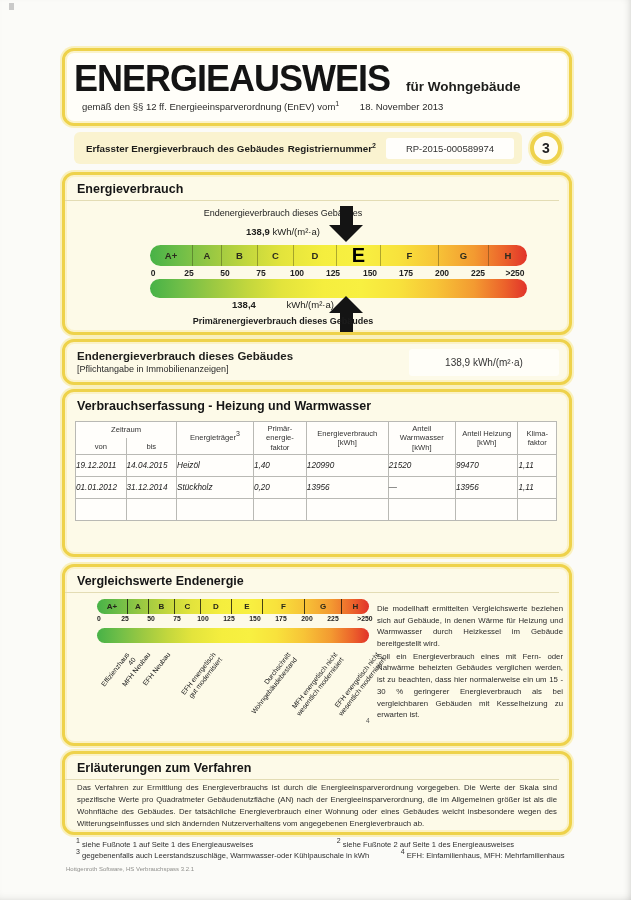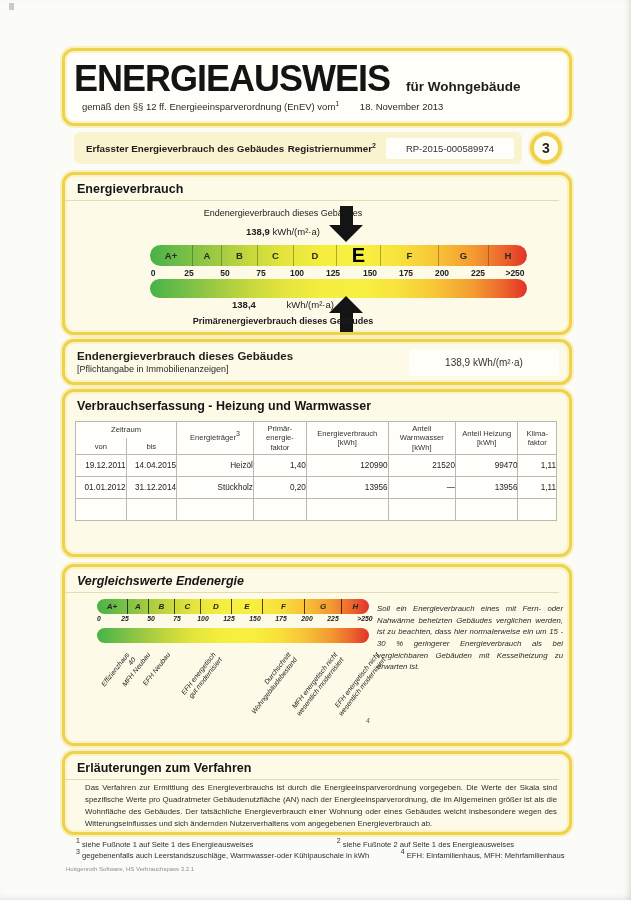--- a/index.html
+++ b/index.html
@@ -86,47 +86,47 @@
   .ee-left { flex:1; }
   .ee-title { font-weight:bold; font-size:11.5px; }
   .ee-note { font-size:9px; margin-top:2px; color:#2a2a2a; }
   .ee-value-box { background:#fffef8; border-radius:3px; padding:8px 14px; font-size:10px; color:#333; min-width:150px; text-align:center; }
 
   
   .sec-table { left:62px; top:389px; width:510px; height:168px; }
   .vtable { border-collapse:collapse; width:482px; margin:4px 0 0 10px; background:#fffefb; table-layout:fixed; }
   .vtable th, .vtable td { border:1px solid #b9b9b4; font-weight:normal; }
   .vtable th { font-size:7.6px; color:#333; padding:2px 1px; vertical-align:middle; white-space:pre-line; line-height:1.25; text-align:center; }
-  .vtable td { font-size:8.2px; text-align:right; height:22px; color:#222; }
+  .vtable td { font-size:8.2px; text-align:left; height:22px; color:#222;font-style:italic; }
   th.no-bottom { border-bottom:none; }
   th.no-top { border-top:none; }
 
   
-  .sec-comparison { left:62px; top:564px; width:510px; height:182px;font-style:italic; }
+  .sec-comparison { left:62px; top:564px; width:510px; height:182px; }
   .cmp-inner { position:relative; width:100%; height:100%; }
   .cmp-scale-area { position:absolute; left:14px; top:32px; width:306px; height:140px; }
   .cmp-bar { position:absolute; left:18px; width:272px; height:15px; border-radius:8px;
     background:linear-gradient(90deg,#47b247 0%,#6fbe48 8%,#9cc942 17%,#c3d73d 26%,#e3e43c 35%,#f5ee3e 46%,#f8f041 56%,#f8e23c 66%,#f7c437 76%,#f39a31 86%,#ec632b 94%,#e1332a 100%);
     display:flex; align-items:center; overflow:hidden; }
   .cmp-bar.letters { top:0; }
   .cmp-bar.plain { top:29px; }
   .cmp-seg { position:relative; height:100%; display:flex; align-items:center; justify-content:center;
              font-weight:bold; font-size:8px; color:#26261a; border-right:1.5px solid rgba(10,10,5,.75); }
   .cmp-seg:last-child { border-right:none; }
   .cmp-tick-row { position:absolute; top:16px; left:0; width:100%; height:10px; }
   .cmp-tick { position:absolute; transform:translateX(-50%); font-size:6.8px; font-weight:bold; color:#222; }
   .rot-label { position:absolute; top:52px; text-align:right; font-size:6.9px; line-height:1.2; color:#222;
                white-space:pre; transform:rotate(-52deg); transform-origin:100% 0; }
   .cmp-labels-footnote { position:absolute; left:287px; top:118px; font-size:6.5px; color:#555; }
   .cmp-text { position:absolute; left:312px; top:36px; width:186px; font-size:7.8px; line-height:1.5; text-align:justify; color:#2b2b2b; }
   .cmp-text p + p { margin-top:1px; }
 
   
   .sec-explanation { left:62px; top:751px; width:510px; height:84px; }
-  .exp-text { padding:2px 12px 0 20px; font-size:7.8px; line-height:1.55; text-align:justify; color:#2b2b2b; }
+  .exp-text { padding:2px 12px 0 12px; font-size:7.8px; line-height:1.55; text-align:justify; color:#2b2b2b; }
 
   
   .footnotes { position:absolute; left:76px; top:839px; width:492px; font-size:7.6px; color:#2e2e2e; }
   .fn-row { display:flex; line-height:1.45; }
   .fn-item { display:block; }
   .fn-row1 .fn-item:first-child { width:53%; }
   .fn-row2 .fn-item:first-child { width:66%; }
   .software-line { position:absolute; left:66px; top:866px; font-size:6px; color:#8f8f8c; }
   .pre { white-space:pre-line; }
 </style>
@@ -327,20 +327,21 @@
         <span class="rot-label pre" style="right:calc(100% - 207px)">Durchschnitt
 Wohngebäudebestand</span>
         <span class="rot-label pre" style="right:calc(100% - 254px)">MFH energetisch nicht
 wesentlich modernisiert</span>
         <span class="rot-label pre" style="right:calc(100% - 296px)">EFH energetisch nicht
 wesentlich modernisiert</span>
         <span class="cmp-labels-footnote">4</span>
       </div>
 
       <div class="cmp-text">
+        <p>Die modellhaft ermittelten Vergleichswerte beziehen sich auf Gebäude, in denen Wärme für Heizung und Warmwasser durch Heizkessel im Gebäude bereitgestellt wird.</p>
         <p>Soll ein Energieverbrauch eines mit Fern- oder Nahwärme beheizten Gebäudes verglichen werden, ist zu beachten, dass hier normalerweise ein um 15 - 30 % geringerer Energieverbrauch als bei vergleichbaren Gebäuden mit Kesselheizung zu erwarten ist.</p>
       </div>
     </div>
   </div>
 
   <div class="gold-box sec-explanation">
     <div class="box-title hairline">Erläuterungen zum Verfahren</div>
     <div class="exp-text">Das Verfahren zur Ermittlung des Energieverbrauchs ist durch die Energieeinsparverordnung vorgegeben. Die Werte der Skala sind spezifische Werte pro Quadratmeter Gebäudenutzfläche (AN) nach der Energieeinsparverordnung, die im Allgemeinen größer ist als die Wohnfläche des Gebäudes. Der tatsächliche Energieverbrauch einer Wohnung oder eines Gebäudes weicht insbesondere wegen des Witterungseinflusses und sich ändernden Nutzerverhaltens vom angegebenen Energieverbrauch ab.</div>
   </div>
 

